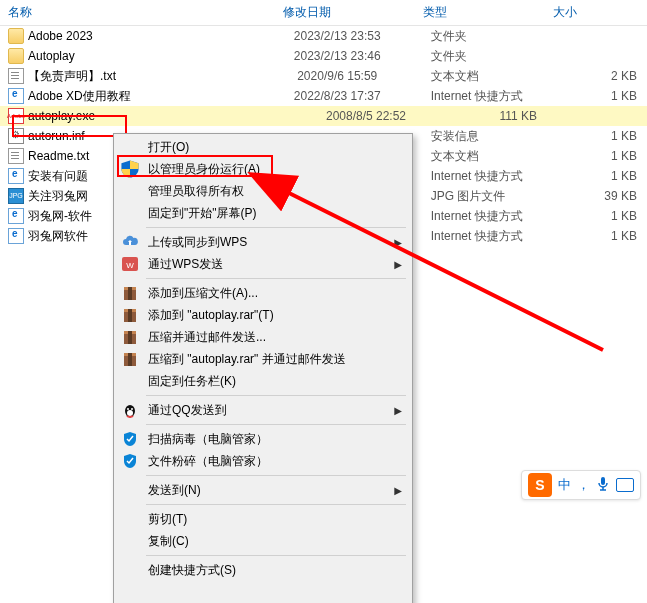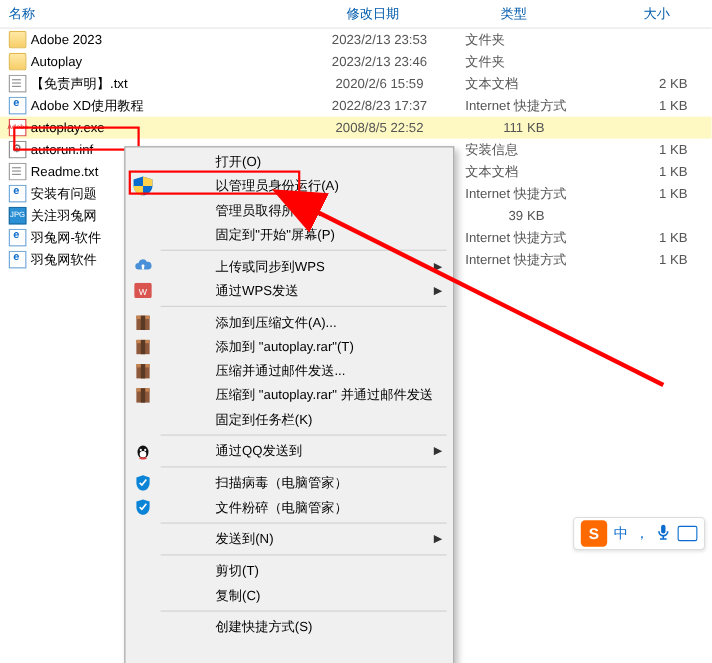--- a/index.html
+++ b/index.html
@@ -1,23 +1,23 @@
 <!DOCTYPE html>
 <html><head>
 <meta charset="utf-8">
 <style>
   * { margin: 0; padding: 0; box-sizing: border-box; }
   body { font-family: "Microsoft YaHei", sans-serif; font-size: 12px; background: #fff; width: 647px; height: 603px; position: relative; overflow: hidden; }
   .header { display: flex; border-bottom: 1px solid #e5e5e5; height: 26px; align-items: flex-end; color: #005bac; }
   .header-col { padding: 4px 8px; }
   .col-name { width: 275px; }
-  .col-date { width: 140px; margin-left: 32px; }
+  .col-date { width: 140px; }
   .col-type { width: 130px; }
   .col-size { flex: 1; text-align: left; }
-  .row { display: flex; height: 20px; align-items: center; }
+  .row { display: flex; height: 20px; align-items: center; gap: 21px; }
   .row.selected { background: #fef9c3; }
   .cell { padding: 0 8px; white-space: nowrap; overflow: hidden; }
   .cell-name { width: 275px; display: flex; align-items: center; gap: 4px; }
   .cell-date { width: 140px; color: #555; text-align: center; }
   .cell-type { width: 130px; color: #555; }
   .cell-size { width: 90px; text-align: right; color: #555; padding-right: 10px; }
   .icon { width: 16px; height: 16px; flex-shrink: 0; display: inline-flex; align-items: center; justify-content: center; }
   .icon-folder { background: linear-gradient(#ffe9a6,#f7ce68); border: 1px solid #e0b84e; border-radius: 2px; }
   .icon-txt { background: #fff; border: 1px solid #999; position: relative; }
   .icon-txt::after { content:""; position:absolute; left:2px; top:3px; width:8px; height:1px; background:#888; box-shadow:0 3px 0 #888,0 6px 0 #888; }
@@ -25,21 +25,21 @@
   .icon-url::after { content:"e"; color:#0a6cce; font-size:10px; position:absolute; left:3px; top:-1px; font-weight:bold; }
   .icon-exe { background:#fff; border:1px solid #e04040; font-size:6px; color:#e04040; font-weight:bold; text-align:center; line-height:14px; }
   .icon-inf { background:#fff; border:1px solid #888; position:relative; }
   .icon-inf::after { content:"⚙"; font-size:10px; color:#555; position:absolute; left:2px; top:0; }
   .icon-jpg { background:#2a8fd4; border:1px solid #1c6aa0; font-size:7px; color:#fff; text-align:center; line-height:14px; }
   .red-box { position:absolute; border:2px solid #ff0000; pointer-events:none; }
   .arrow-svg { position:absolute; pointer-events:none; }
   .context-menu { position:absolute; left:113px; top:133px; width:300px; background:#f0f0f0; border:1px solid #a0a0a0; box-shadow:3px 3px 6px rgba(0,0,0,0.25); padding:2px; }
   .menu-item { display:flex; align-items:center; height:22px; padding:0 8px 0 4px; gap:8px; }
   .menu-icon { width:20px; height:16px; display:inline-flex; align-items:center; justify-content:center; flex-shrink:0; }
-  .menu-label { flex:1; white-space:nowrap;margin-left:48px; }
+  .menu-label { flex:1; white-space:nowrap; }
   .menu-arrow { font-size:10px; color:#333; }
   .menu-sep { height:1px; background:#d0d0d0; margin:3px 4px 3px 30px; }
   .ime-bar { position:absolute; right:6px; bottom:103px; display:flex; align-items:center; gap:6px; background:#fff; border:1px solid #ddd; border-radius:4px; padding:2px 6px; box-shadow:0 1px 3px rgba(0,0,0,0.1); }
   .ime-logo { width:24px; height:24px; background:#ff6a00; border-radius:4px; color:#fff; font-weight:bold; display:flex; align-items:center; justify-content:center; font-size:14px; }
   .ime-item { color:#0a6cce; font-size:13px; }
   .ime-mic { color:#0a6cce; }
   .ime-kbd { width:18px; height:14px; border:1.5px solid #0a6cce; border-radius:2px; position:relative; }
 </style>
 </head>
 <body>
@@ -68,21 +68,21 @@
       </div>
       <div class="cell cell-date">2023/2/13 23:46</div>
       <div class="cell cell-type">文件夹</div>
       <div class="cell cell-size"></div>
     </div>
     <div class="row">
       <div class="cell cell-name">
         <span class="icon icon-txt"></span>
         <span>【免责声明】.txt</span>
       </div>
-      <div class="cell cell-date">2020/2/6 15:59</div>
+      <div class="cell cell-date">2020/9/6 15:59</div>
       <div class="cell cell-type">文本文档</div>
       <div class="cell cell-size">2 KB</div>
     </div>
     <div class="row">
       <div class="cell cell-name">
         <span class="icon icon-url"></span>
         <span>Adobe XD使用教程</span>
       </div>
       <div class="cell cell-date">2022/8/23 17:37</div>
       <div class="cell cell-type">Internet 快捷方式</div>
@@ -122,20 +122,21 @@
       <div class="cell cell-date"></div>
       <div class="cell cell-type">Internet 快捷方式</div>
       <div class="cell cell-size">1 KB</div>
     </div>
     <div class="row">
       <div class="cell cell-name">
         <span class="icon icon-jpg">JPG</span>
         <span>关注羽兔网</span>
       </div>
       <div class="cell cell-date"></div>
+      <div class="cell cell-type">JPG 图片文件</div>
       <div class="cell cell-size">39 KB</div>
     </div>
     <div class="row">
       <div class="cell cell-name">
         <span class="icon icon-url"></span>
         <span>羽兔网-软件</span>
       </div>
       <div class="cell cell-date"></div>
       <div class="cell cell-type">Internet 快捷方式</div>
       <div class="cell cell-size">1 KB</div>

